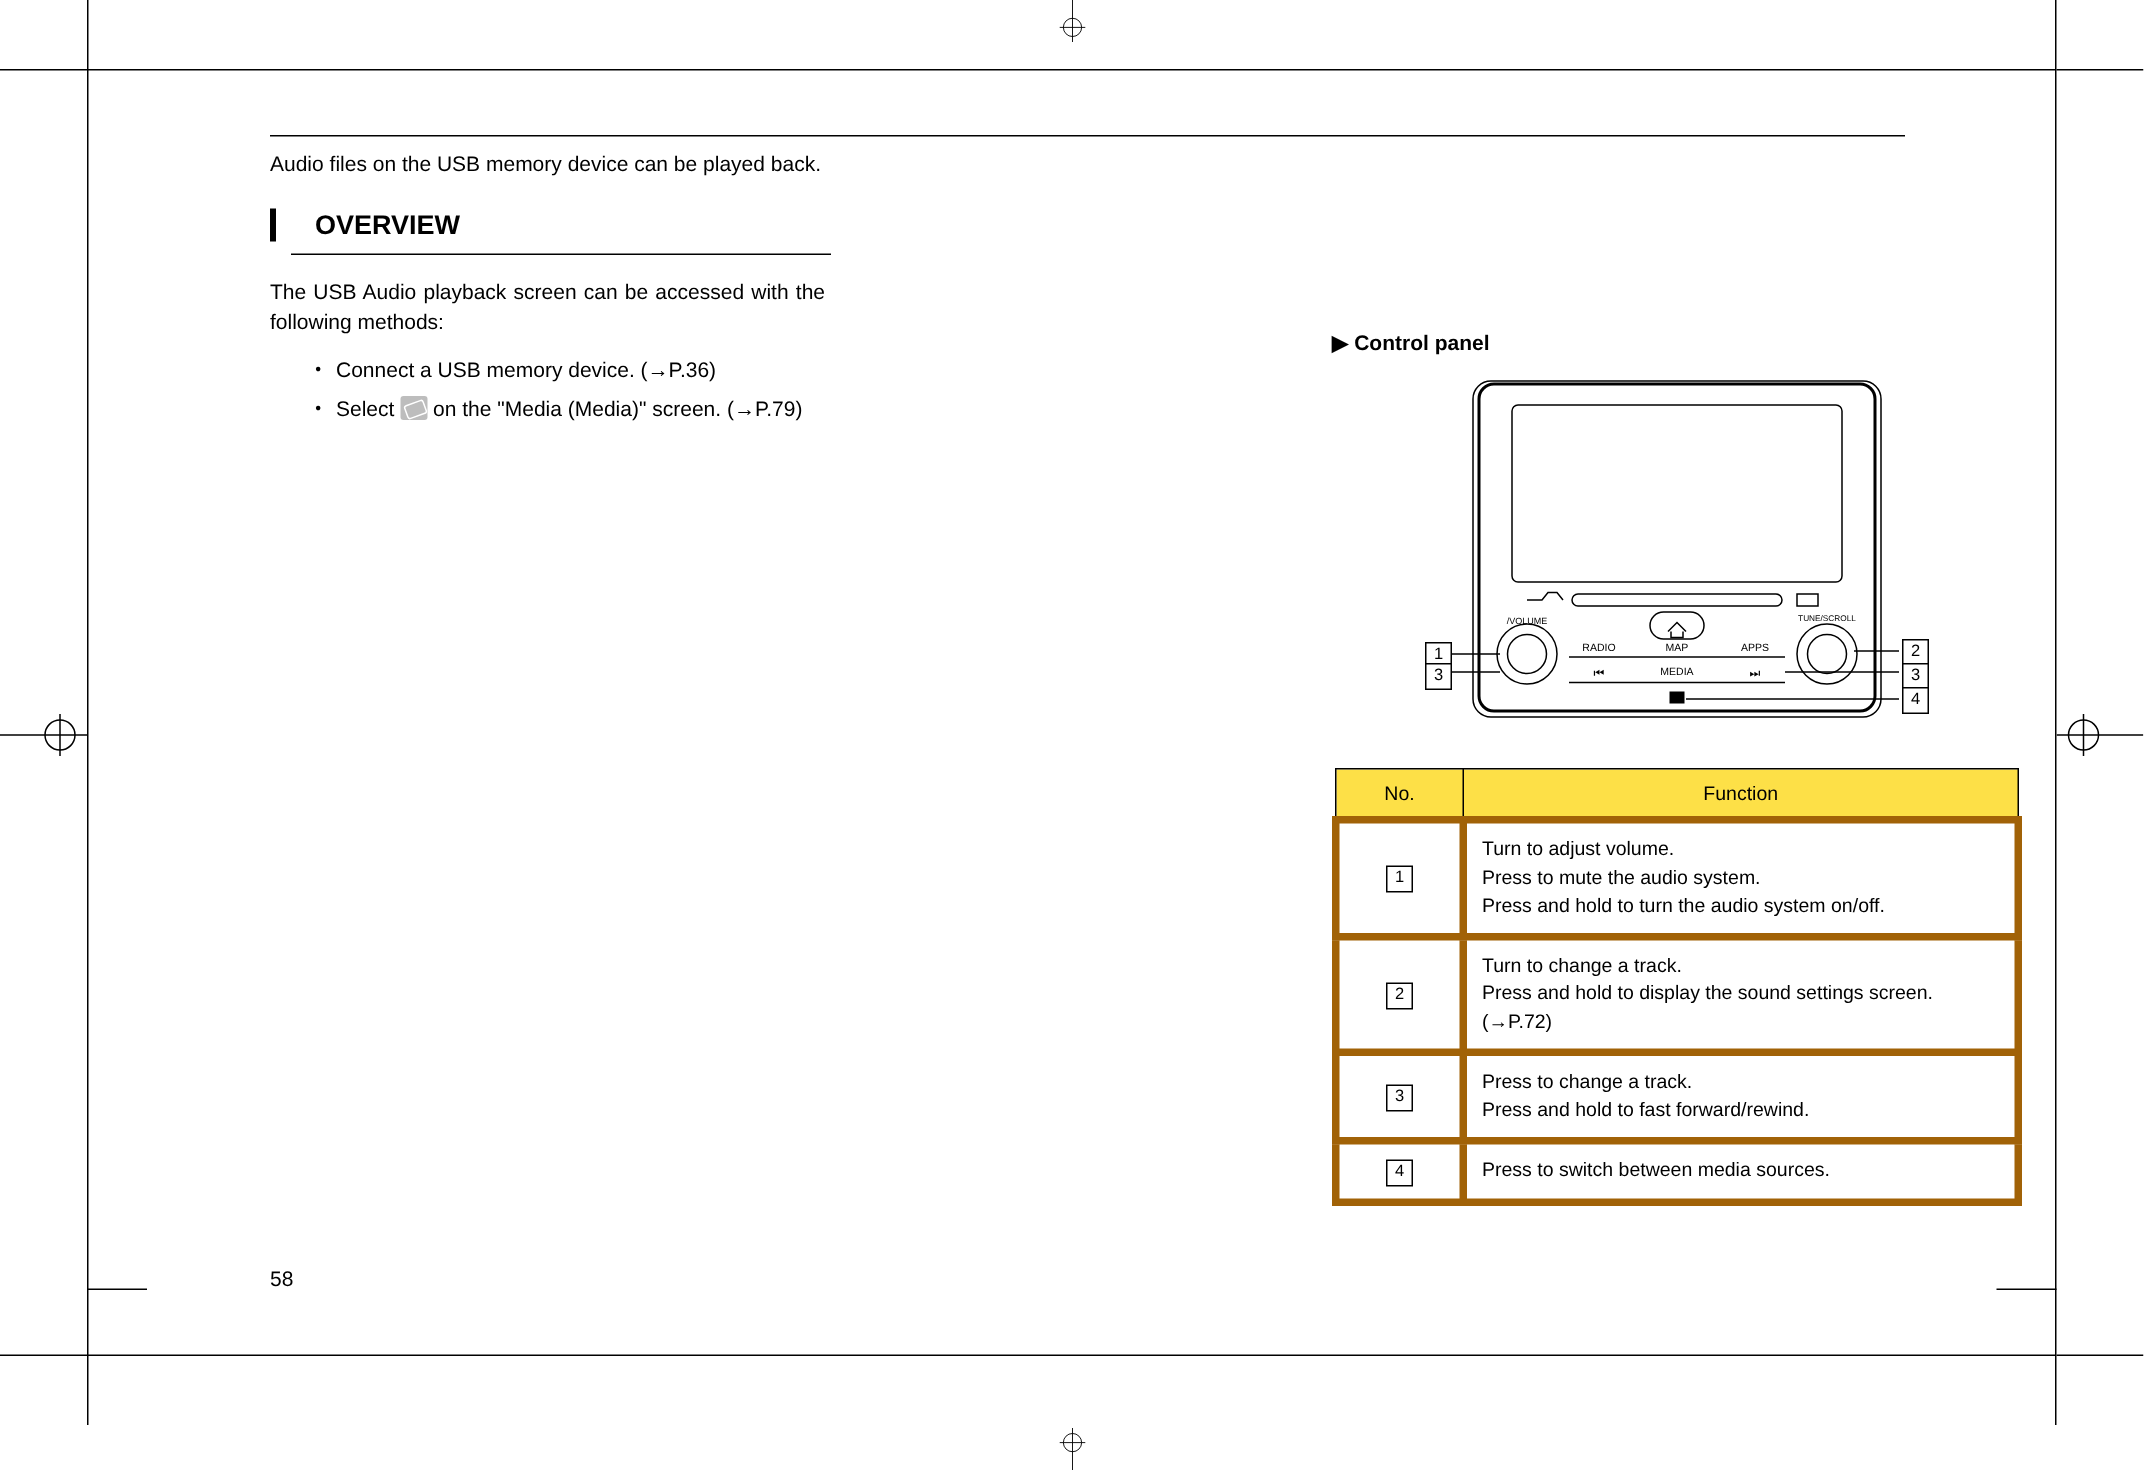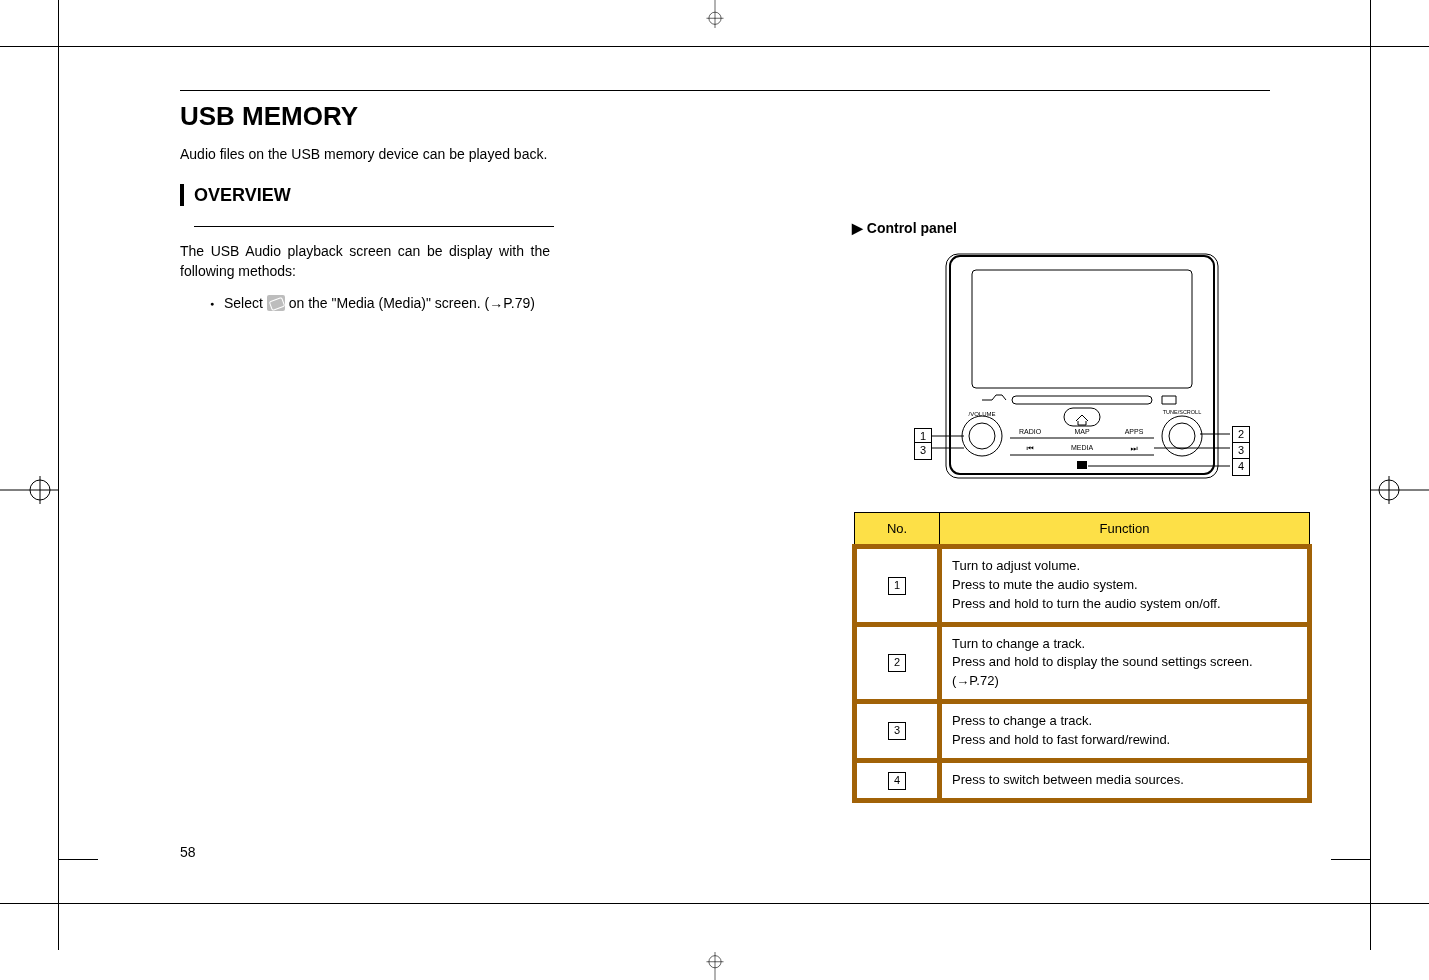--- a/index.html
+++ b/index.html
@@ -17,33 +17,33 @@
   .corner-v{position:absolute;width:1px;height:46px;background:#000}
   
   .side-tick{position:absolute;width:40px;height:1px;background:#000}
 
   
   .content{position:absolute;left:180px;top:90px;width:1090px}
   .section-header{font-size:13px;margin:0 0 4px 0}
   .hr-thin{border:0;border-top:1px solid #000;margin:0 0 10px 0}
   .title{font-size:26px;font-weight:bold;margin:10px 0 14px 0}
   .lead{font-size:14px;margin:0 0 22px 0}
-  .subhead-wrap{display:flex;align-items:center;gap:10px;margin-bottom:20px}
+  .subhead-wrap{display:flex;align-items:center;gap:26px;margin-bottom:8px}
   .vbar{width:4px;height:22px;background:#000}
   .subhead{font-size:18px;font-weight:bold}
   .sub-hr{border:0;border-top:1px solid #000;margin:2px 0 14px 14px;width:360px}
   .para{font-size:14px;line-height:1.45;width:370px;text-align:justify;margin:0 0 8px 0}
   .bullets{margin:4px 0 0 30px;padding:0;font-size:14px;line-height:1.9;width:340px}
   .bullets li{list-style:none;position:relative;padding-left:14px}
   .bullets li::before{content:"\25CF";font-size:7px;position:absolute;left:0;top:7px}
   .usb-icon{display:inline-block;width:18px;height:16px;background:#bdbdbd;border-radius:2px;vertical-align:-3px;position:relative}
   .usb-icon::after{content:"";position:absolute;left:3px;top:4px;width:12px;height:8px;border:1px solid #fff;border-radius:2px;transform:rotate(-20deg)}
 
   
-  .rightcol{position:absolute;left:672px;top:130px;width:460px}
+  .rightcol{position:absolute;left:708px;top:130px;width:460px}
   .cp-head{font-size:14px;font-weight:bold;margin:0 0 12px 0}
   .tri{display:inline-block;margin-right:4px}
 
   .panel-wrap{position:relative;width:320px;margin:0 auto 24px auto}
   .panel-svg{display:block}
 
   .callout{position:absolute;width:16px;height:16px;border:1px solid #000;font:11px/14px Arial;text-align:center;background:#fff}
 
   
   table.fn{border-collapse:collapse;width:460px;font-size:13px}
@@ -97,31 +97,31 @@
   <div class="corner-h" style="left:0;bottom:76px"></div>
   <div class="corner-v" style="left:58px;bottom:30px"></div>
   <div class="corner-h" style="right:0;bottom:76px"></div>
   <div class="corner-v" style="right:58px;bottom:30px"></div>
   <div class="side-tick" style="left:58px;bottom:120px"></div>
   <div class="side-tick" style="right:58px;bottom:120px"></div>
 
   <div class="content">
     <hr class="hr-thin">
 
-    <h1 class="title">USB MEMORY</h1>
     <p class="lead">Audio files on the USB memory device can be played back.</p>
 
     <div class="subhead-wrap">
       <div class="vbar"></div>
       <div class="subhead">OVERVIEW</div>
     </div>
     <hr class="sub-hr">
 
-    <p class="para">The USB Audio playback screen can be display with the following methods:</p>
+    <p class="para">The USB Audio playback screen can be accessed with the following methods:</p>
     <ul class="bullets">
+      <li><span>Connect a USB memory device. (→P.36)</span></li>
       <li>
         <span>Select </span><span class="usb-icon"></span><span> on the "Media (Media)" screen. (→P.79)</span>
       </li>
     </ul>
 
     <div class="rightcol">
       <p class="cp-head"><span class="tri">▶</span><span>Control panel</span></p>
 
       <div class="panel-wrap">
         <svg class="panel-svg" width="320" height="240" viewBox="0 0 320 240">

